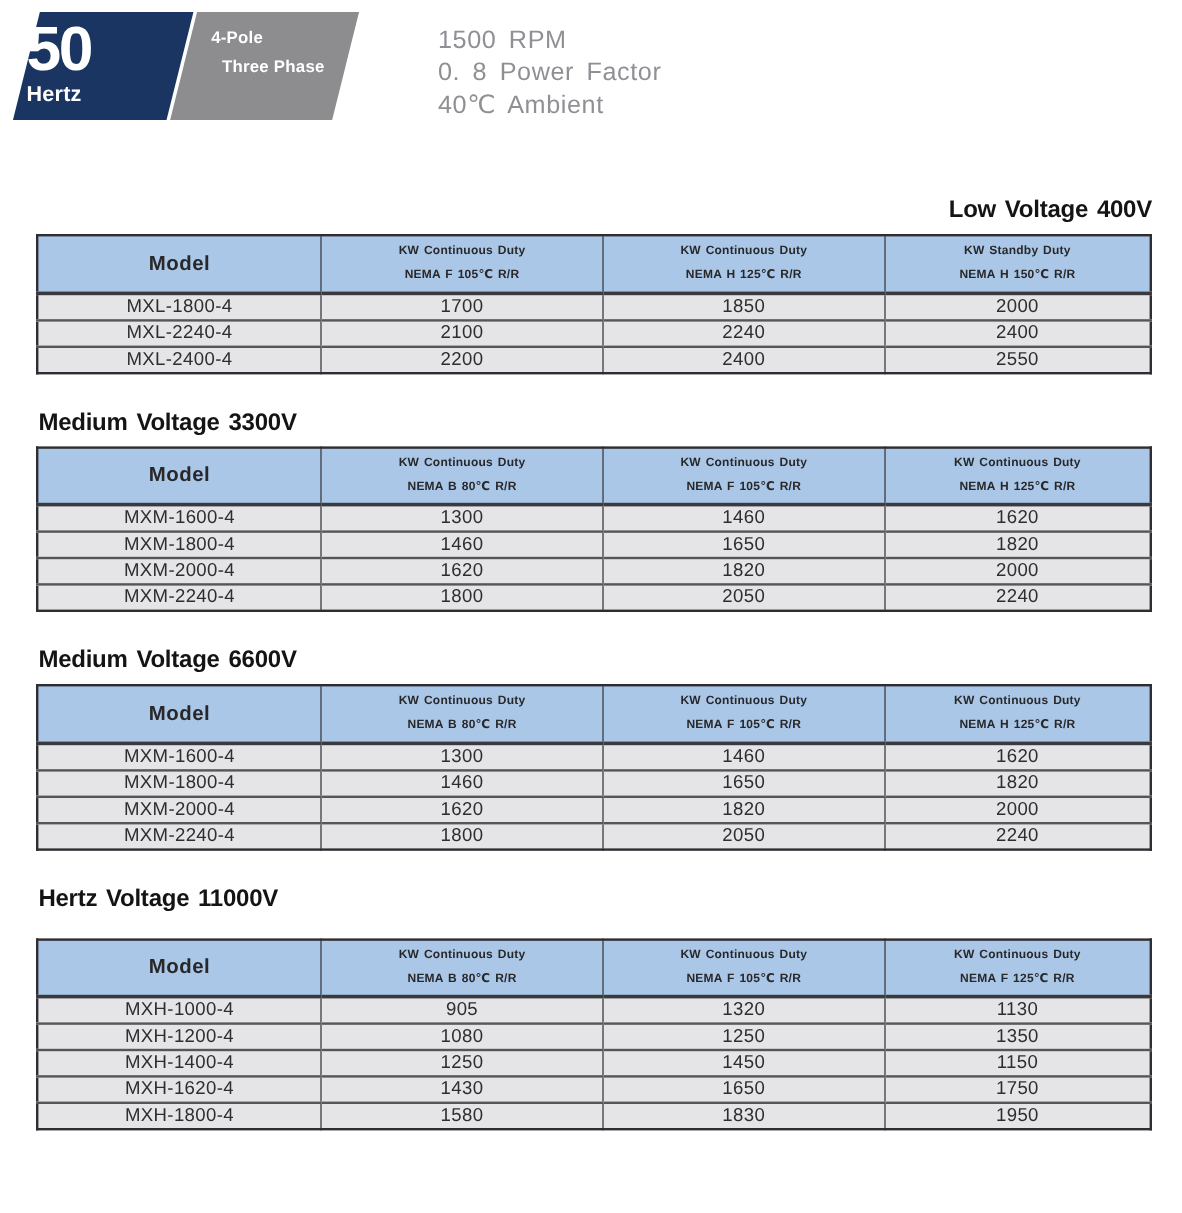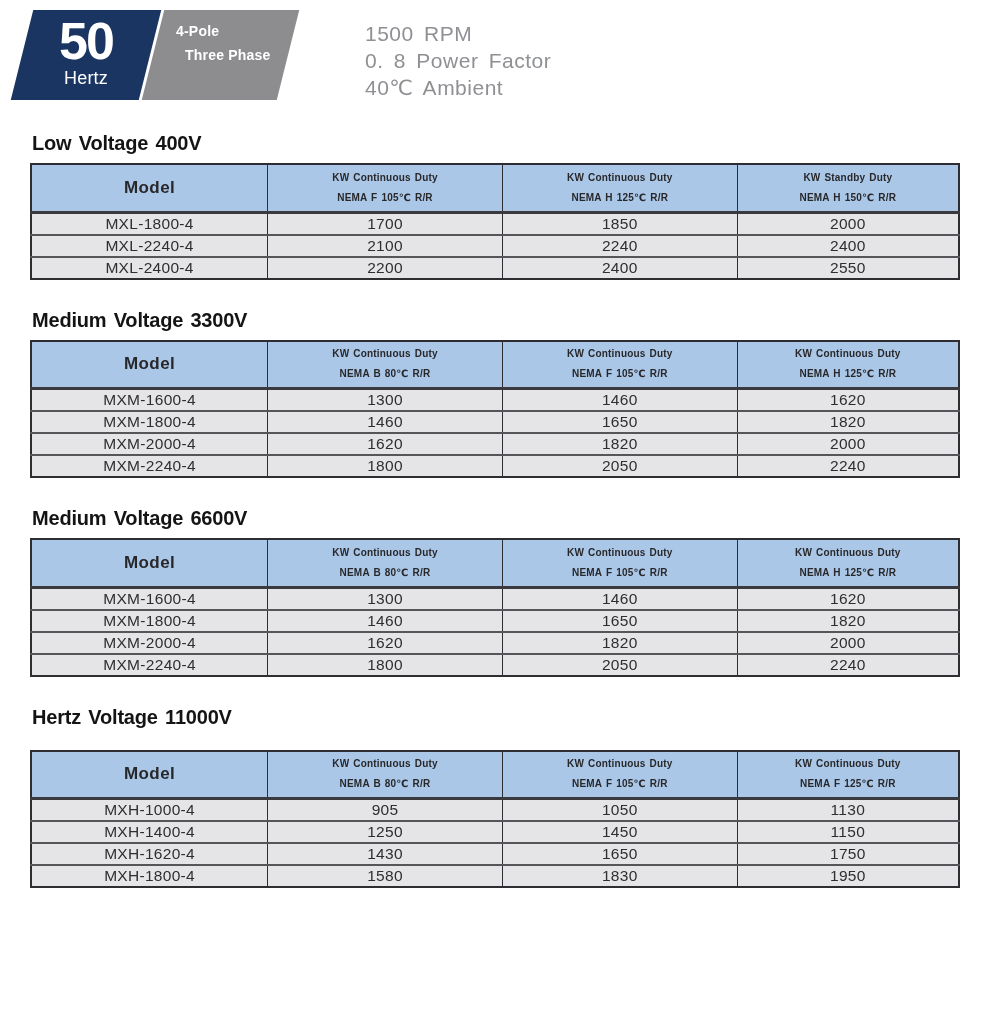--- a/index.html
+++ b/index.html
@@ -20,43 +20,43 @@
     position:relative;overflow:hidden;
   }
 
   
   .banner{position:relative;height:100px;}
   .shape{position:absolute;top:10px;height:90px;transform:skewX(-14deg);}
   .shape-navy{left:22px;width:128px;background:var(--navy);}
   .shape-gray{left:153px;width:135px;background:var(--gray);}
   .navy-text{
     position:absolute;left:22px;top:10px;width:128px;height:90px;
-    color:#fff;text-align:center;
+    color:#fff;
   }
   .freq{font-size:52px;font-weight:800;line-height:54px;margin-top:4px;letter-spacing:-2px;}
-  .freq-unit{font-size:18px;font-weight:400;line-height:20px;letter-spacing:0.2px;}
+  .freq-unit{font-size:18px;font-weight:700;line-height:20px;letter-spacing:0.2px;}
   .gray-text{
     position:absolute;left:176px;top:19px;color:#fff;
     font-weight:700;font-size:14px;line-height:24px;letter-spacing:0.2px;
   }
   .gray-text .line2{margin-left:9px;}
   .specs{
     position:absolute;left:365px;top:20px;
     color:var(--spec-text);font-size:21px;line-height:27px;
     letter-spacing:0.5px;word-spacing:4px;font-weight:400;
   }
 
   
   .content{margin-left:30px;width:930px;}
   .section-title{
     font-weight:700;font-size:20px;color:#141414;
     letter-spacing:-0.2px;word-spacing:2px;
     margin:29px 0 8px 2px;line-height:23px;
   }
-  .section-title.first{margin-top:32px;}
+  .section-title.first{margin-top:64px;text-align:right;}
   .section-title.wide-gap{margin-bottom:21px;}
   table.spec{
     width:100%;border-collapse:collapse;table-layout:fixed;
     border:2px solid var(--table-border);
   }
   table.spec th{
     background:var(--header-bg);
     font-size:10px;font-weight:700;color:#28282a;
     height:48px;line-height:20px;text-align:center;
     border-left:1px solid var(--table-border);
@@ -277,22 +277,28 @@
           <th>
             <div>KW Continuous Duty</div>
             <div>NEMA F 125℃ R/R</div>
           </th>
         </tr>
       </thead>
       <tbody>
         <tr>
           <td>MXH-1000-4</td>
           <td>905</td>
-          <td>1050</td>
+          <td>1320</td>
           <td>1130</td>
+        </tr>
+        <tr>
+          <td>MXH-1200-4</td>
+          <td>1080</td>
+          <td>1250</td>
+          <td>1350</td>
         </tr>
         <tr>
           <td>MXH-1400-4</td>
           <td>1250</td>
           <td>1450</td>
           <td>1150</td>
         </tr>
         <tr>
           <td>MXH-1620-4</td>
           <td>1430</td>

